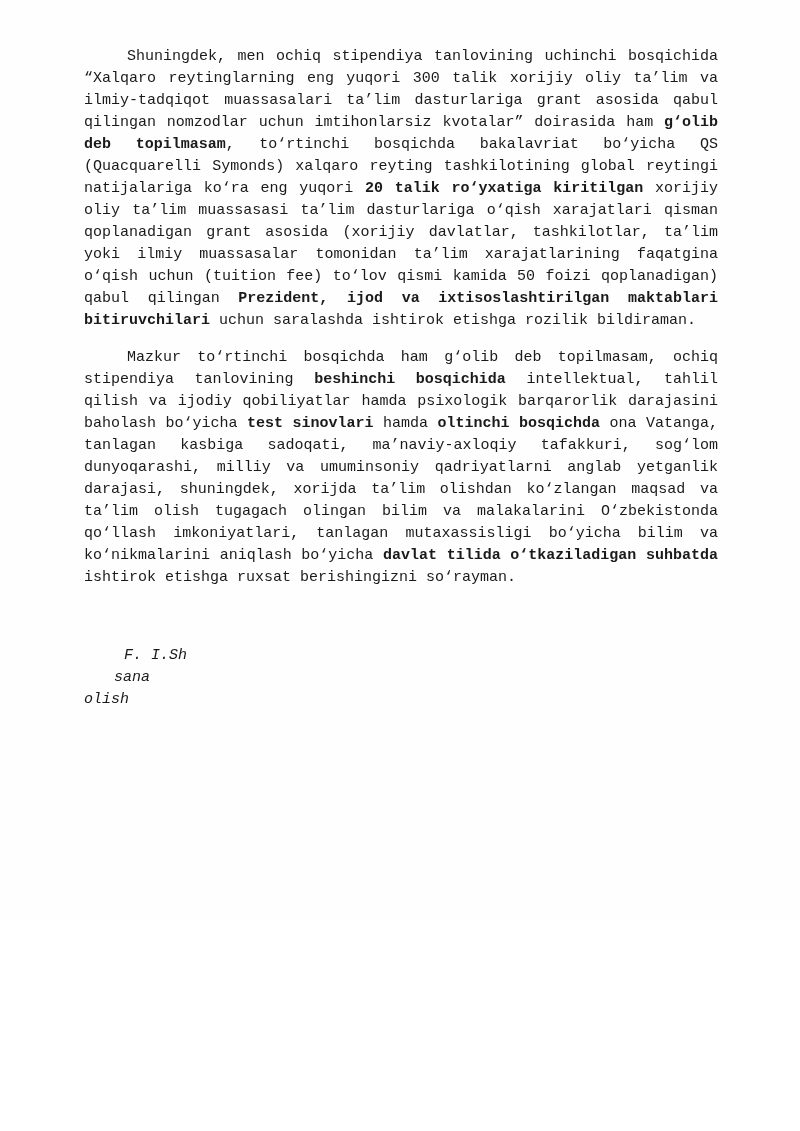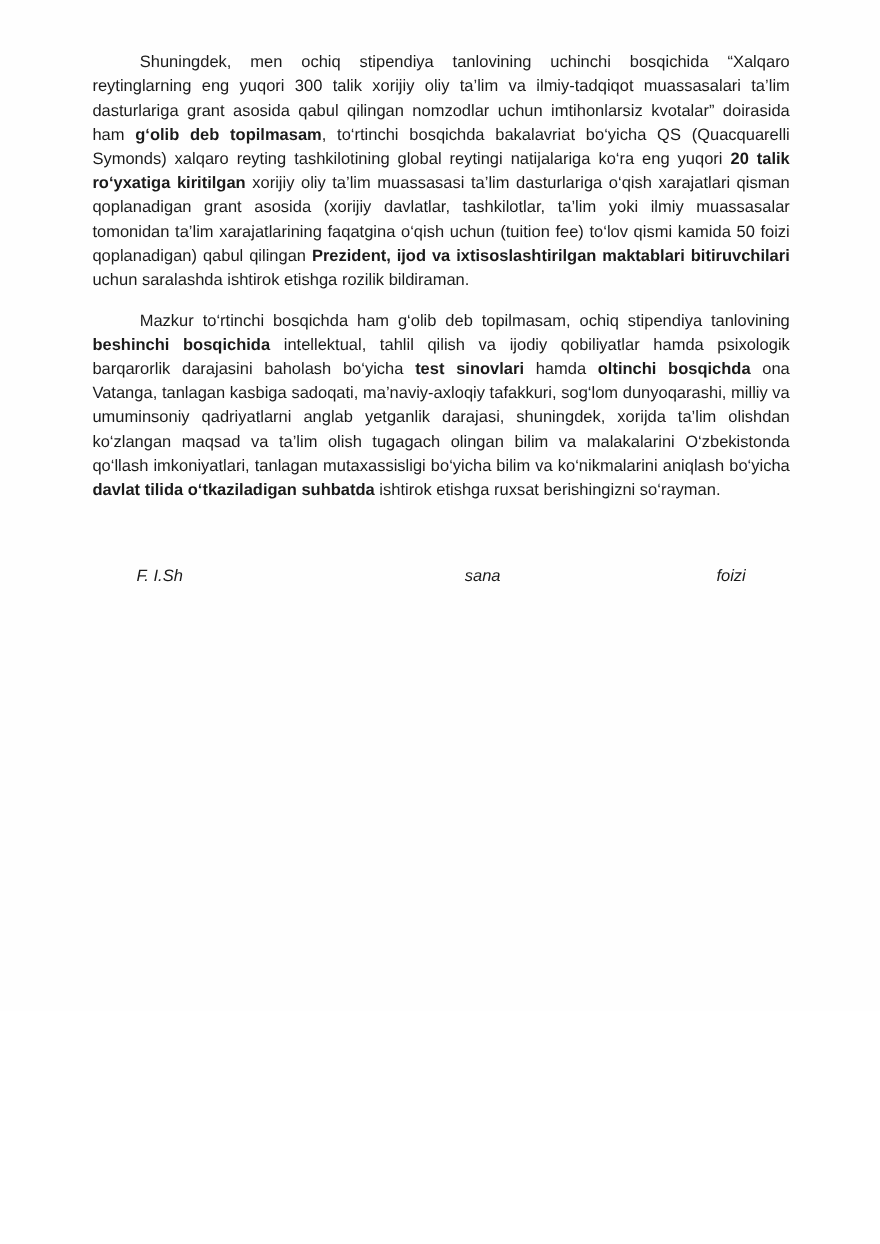--- a/index.html
+++ b/index.html
@@ -12,38 +12,39 @@
     height: 1131px;
     overflow: hidden;
   }
   .page {
     box-sizing: border-box;
     width: 800px;
     height: 919px;
     padding: 46px 82px 0 84px;
     background: #fefefe;
     color: #1a1a1a;
-    font-family: Liberation Sans, sans-serif;
+    font-family: Liberation Mono, monospace;
     font-size: 15px;
     line-height: 22px;
   }
   p.para {
     margin: 0 0 15px 0;
     text-align: justify;
     text-indent: 43px;
   }
   p.para .b {
     font-weight: bold;
   }
   .sig-row {
     margin-top: 56px;
     display: flex;
     justify-content: space-between;
     align-items: baseline;
     font-style: italic;
+    flex-direction: column;
   }
   .sig-row .sig-left  { padding-left: 40px; }
   .sig-row .sig-mid   { transform: translateX(30px); }
   .sig-row .sig-right { padding-right: 40px; }
 </style>
 </head>
 <body>
 
 <div class="page">
 
@@ -52,16 +53,16 @@
   </p>
 
   <p class="para">
     <span>Mazkur to‘rtinchi bosqichda ham g‘olib deb topilmasam, ochiq stipendiya tanlovining </span><span class="b">beshinchi bosqichida</span><span> intellektual, tahlil qilish va ijodiy qobiliyatlar hamda psixologik barqarorlik darajasini baholash bo‘yicha </span><span class="b">test sinovlari</span><span> hamda </span><span class="b">oltinchi bosqichda</span><span> ona Vatanga, tanlagan kasbiga sadoqati, ma’naviy-axloqiy tafakkuri, sog‘lom dunyoqarashi, milliy va umuminsoniy qadriyatlarni anglab yetganlik darajasi, shuningdek, xorijda ta’lim olishdan ko‘zlangan maqsad va ta’lim olish tugagach olingan bilim va malakalarini O‘zbekistonda qo‘llash imkoniyatlari, tanlagan mutaxassisligi bo‘yicha bilim va ko‘nikmalarini aniqlash bo‘yicha </span><span class="b">davlat tilida o‘tkaziladigan suhbatda</span><span> ishtirok etishga ruxsat berishingizni so‘rayman.</span>
   </p>
 
 
   <div class="sig-row">
     <span class="sig-left">F. I.Sh</span>
     <span class="sig-mid">sana</span>
-    <span class="sig-right">foizi</span>
+    <span class="sig-right">olish</span>
   </div>
 
 </div>
 
 </body></html>

